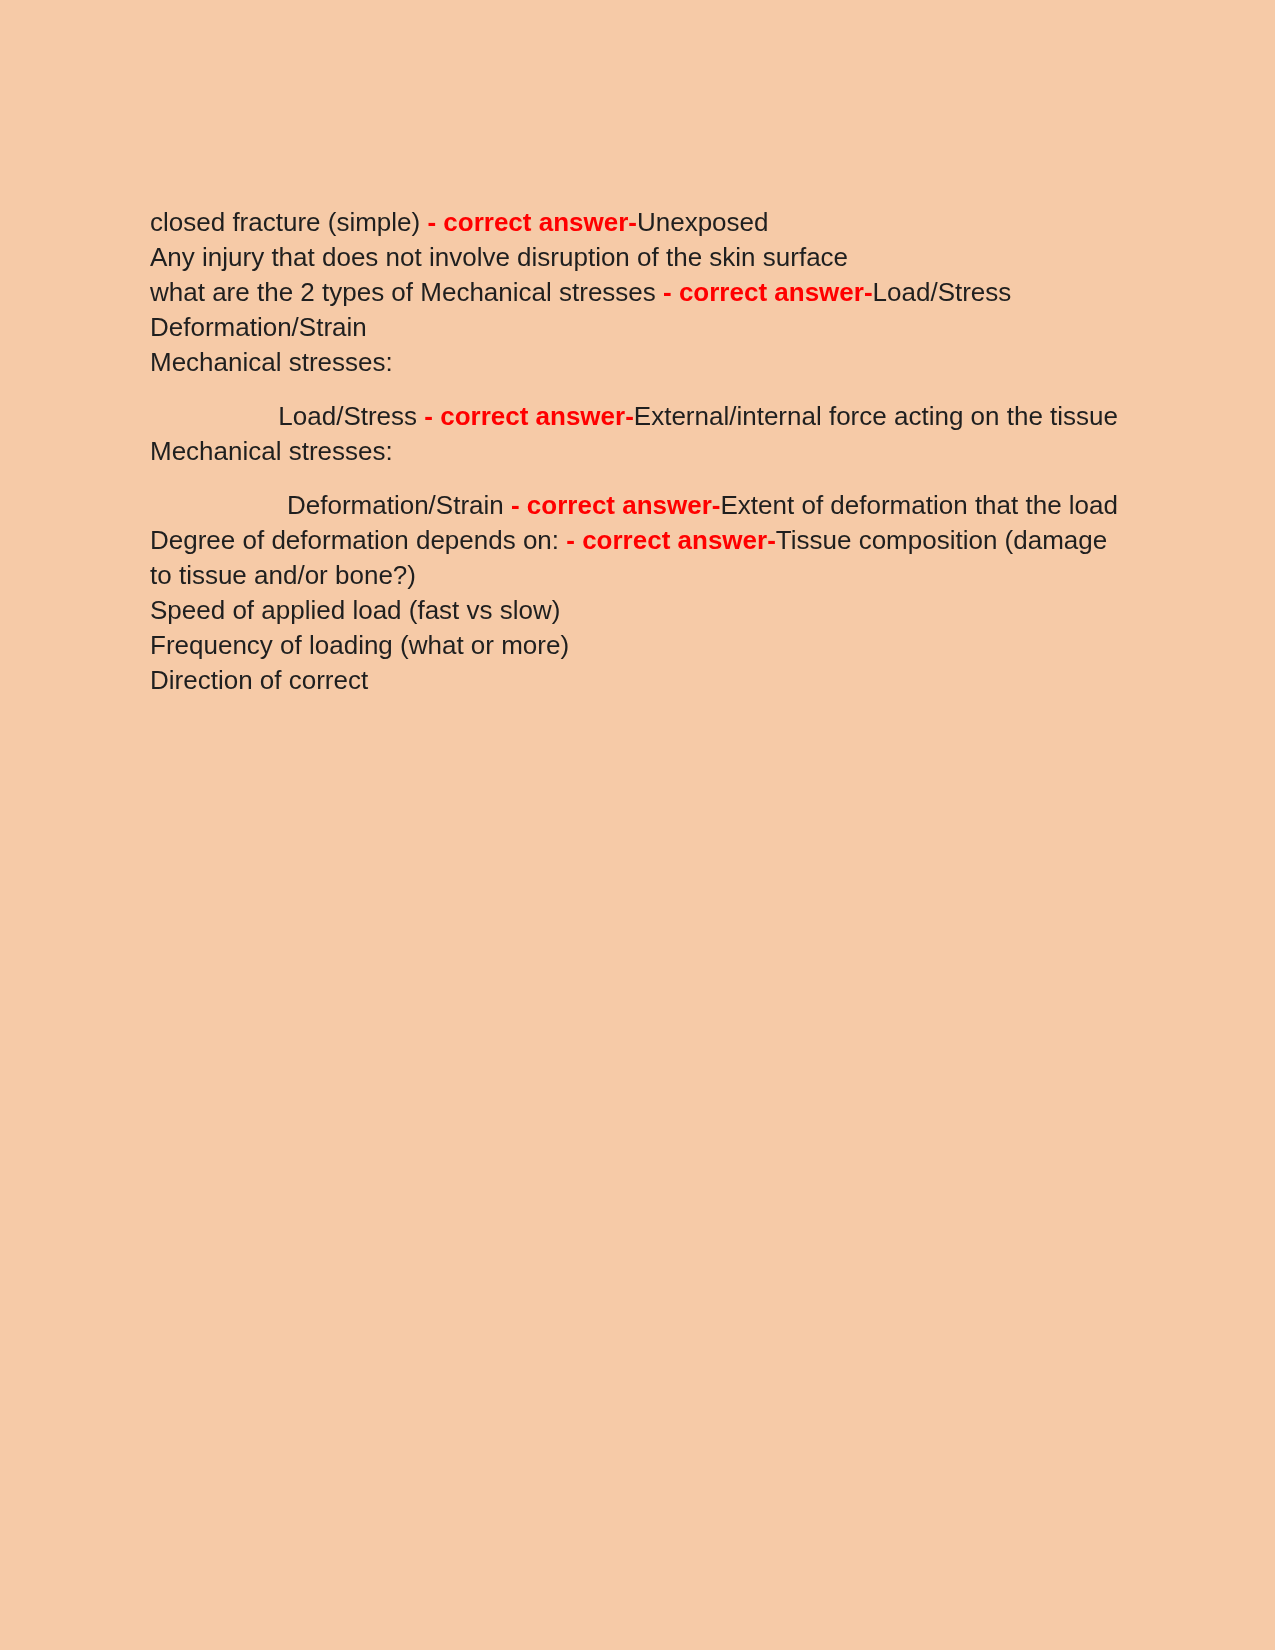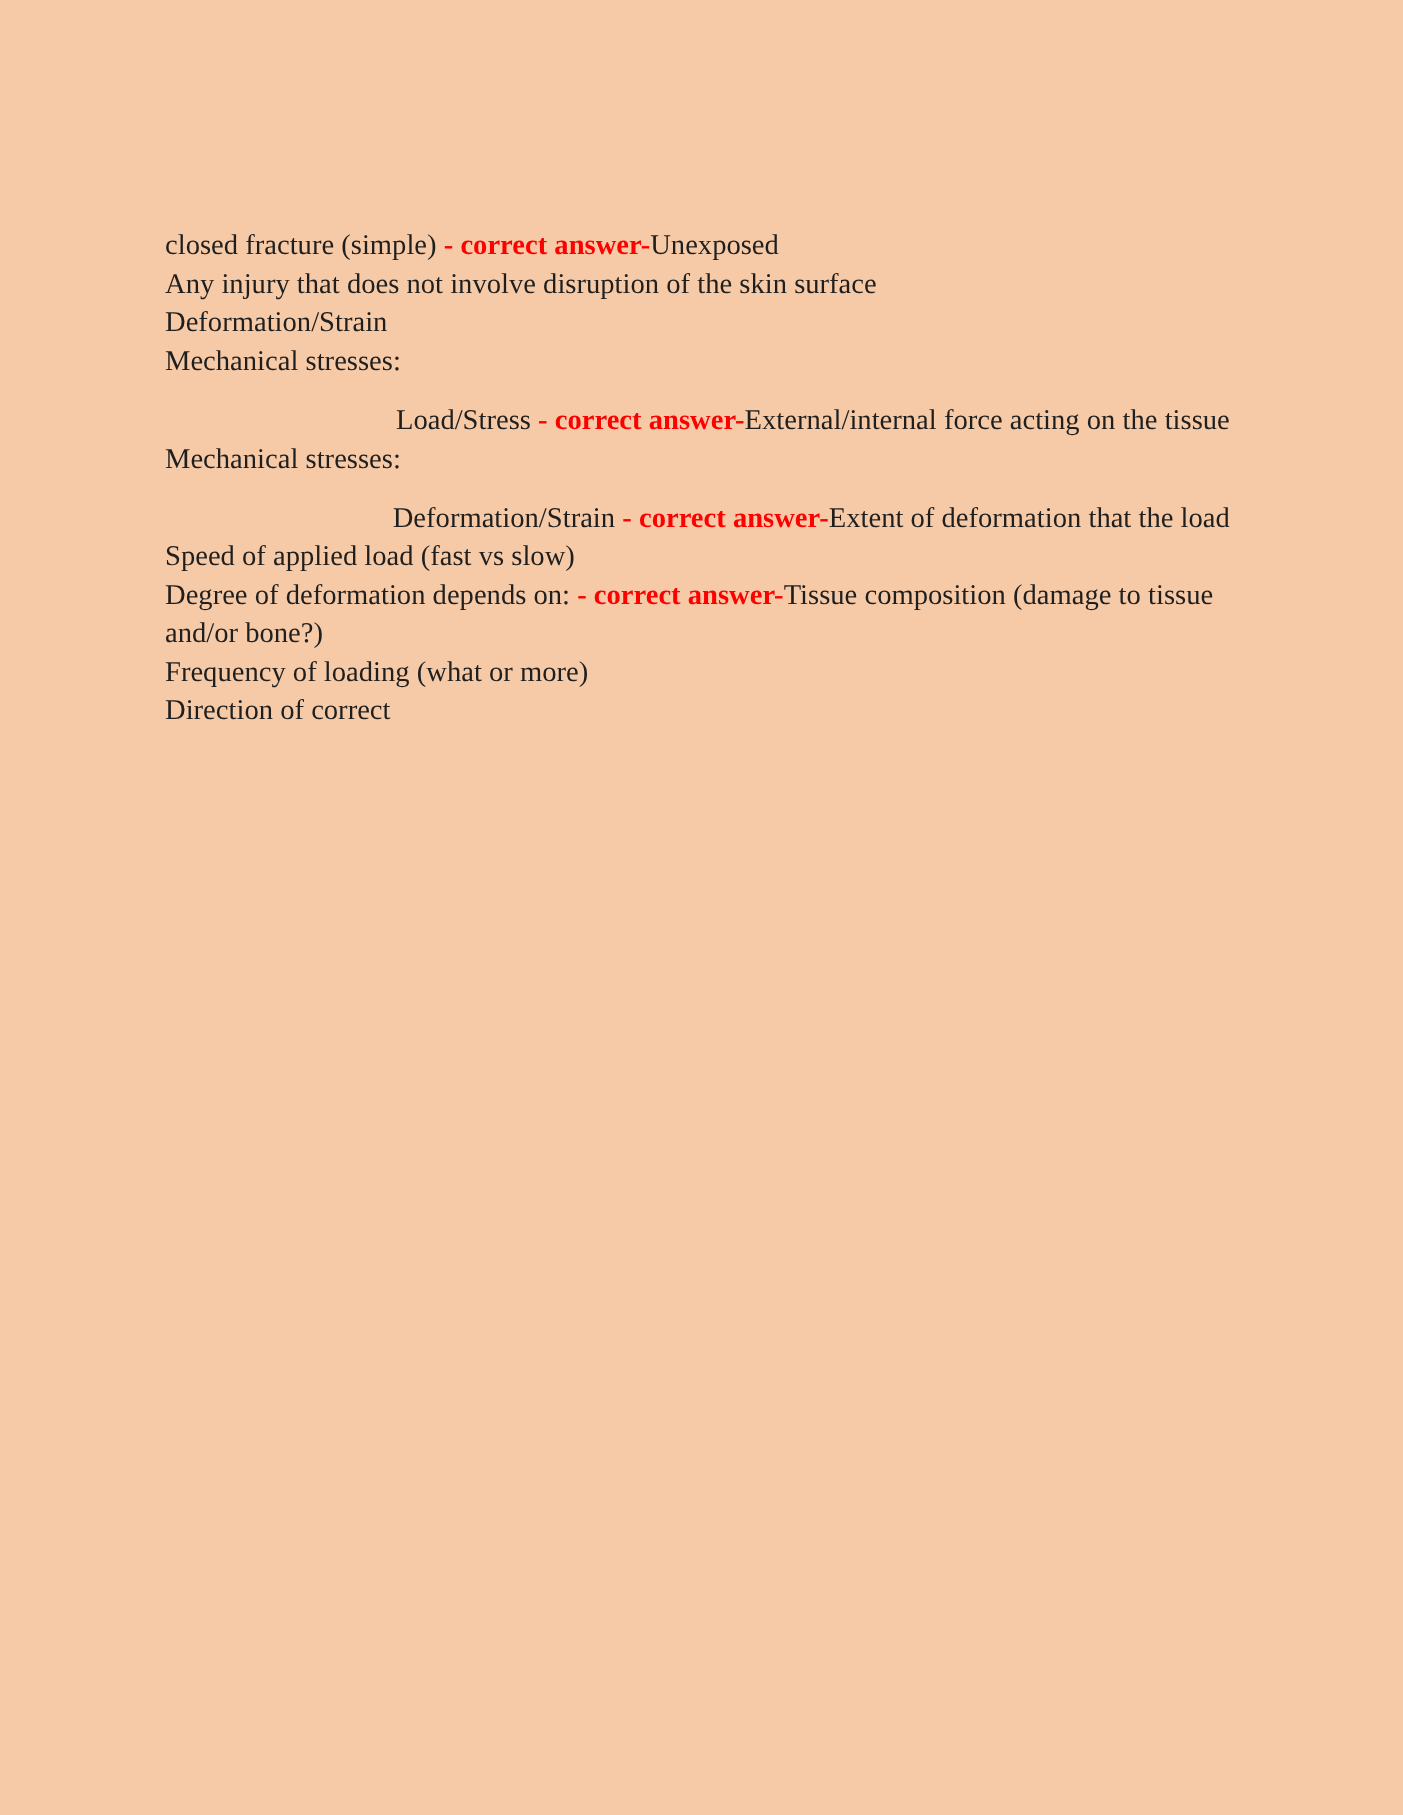--- a/index.html
+++ b/index.html
@@ -14,21 +14,20 @@
     font-family: "Liberation Sans", "DejaVu Sans", sans-serif;
   }
   .doc-content {
     position: absolute;
     left: 150px;
     top: 205px;
     width: 968px;
     font-size: 26px;
     line-height: 35px;
     font-weight: 400;
-    font-family: Liberation Serif, serif;
   }
   .qa-block + .qa-block {
   }
   .qa-block p {
     margin: 0;
     padding: 0;
   }
   .qa-block p + p {
     margin-top: 19px;
     text-align: right;
@@ -41,35 +40,38 @@
 <body style="background: rgb(246, 202, 167);">
 
 <main class="doc-content" style="color: rgb(31, 31, 31);">
     <div class="qa-block">
       <p><span>closed fracture (simple) </span><span class="seg-accent" style="color: rgb(255, 0, 0);">- correct answer-</span><span>Unexposed</span></p>
     </div>
     <div class="qa-block">
       <p><span>Any injury that does not involve disruption of the skin surface</span></p>
     </div>
     <div class="qa-block">
+      <p><span>what are the 2 types of Mechanical stresses </span><span class="seg-accent" style="color: rgb(255, 0, 0);">- correct answer-</span><span>Load/Stress</span></p>
+    </div>
+    <div class="qa-block">
       <p><span>Deformation/Strain</span></p>
     </div>
     <div class="qa-block">
       <p><span>Mechanical stresses:</span></p>
       <p><span>Load/Stress </span><span class="seg-accent" style="color: rgb(255, 0, 0);">- correct answer-</span><span>External/internal force acting on the tissue</span></p>
     </div>
     <div class="qa-block">
       <p><span>Mechanical stresses:</span></p>
       <p><span>Deformation/Strain </span><span class="seg-accent" style="color: rgb(255, 0, 0);">- correct answer-</span><span>Extent of deformation that the load</span></p>
     </div>
     <div class="qa-block">
-      <p><span>Speed of applied load (fast vs slow)</span></p>
+      <p><span>Degree of deformation depends on: </span><span class="seg-accent" style="color: rgb(255, 0, 0);">- correct answer-</span><span>Tissue composition (damage to tissue and/or bone?)</span></p>
     </div>
     <div class="qa-block">
-      <p><span>Degree of deformation depends on: </span><span class="seg-accent" style="color: rgb(255, 0, 0);">- correct answer-</span><span>Tissue composition (damage to tissue and/or bone?)</span></p>
+      <p><span>Speed of applied load (fast vs slow)</span></p>
     </div>
     <div class="qa-block">
       <p><span>Frequency of loading (what or more)</span></p>
     </div>
     <div class="qa-block">
       <p><span>Direction of correct</span></p>
     </div>
   </main>
 
 </body></html>

